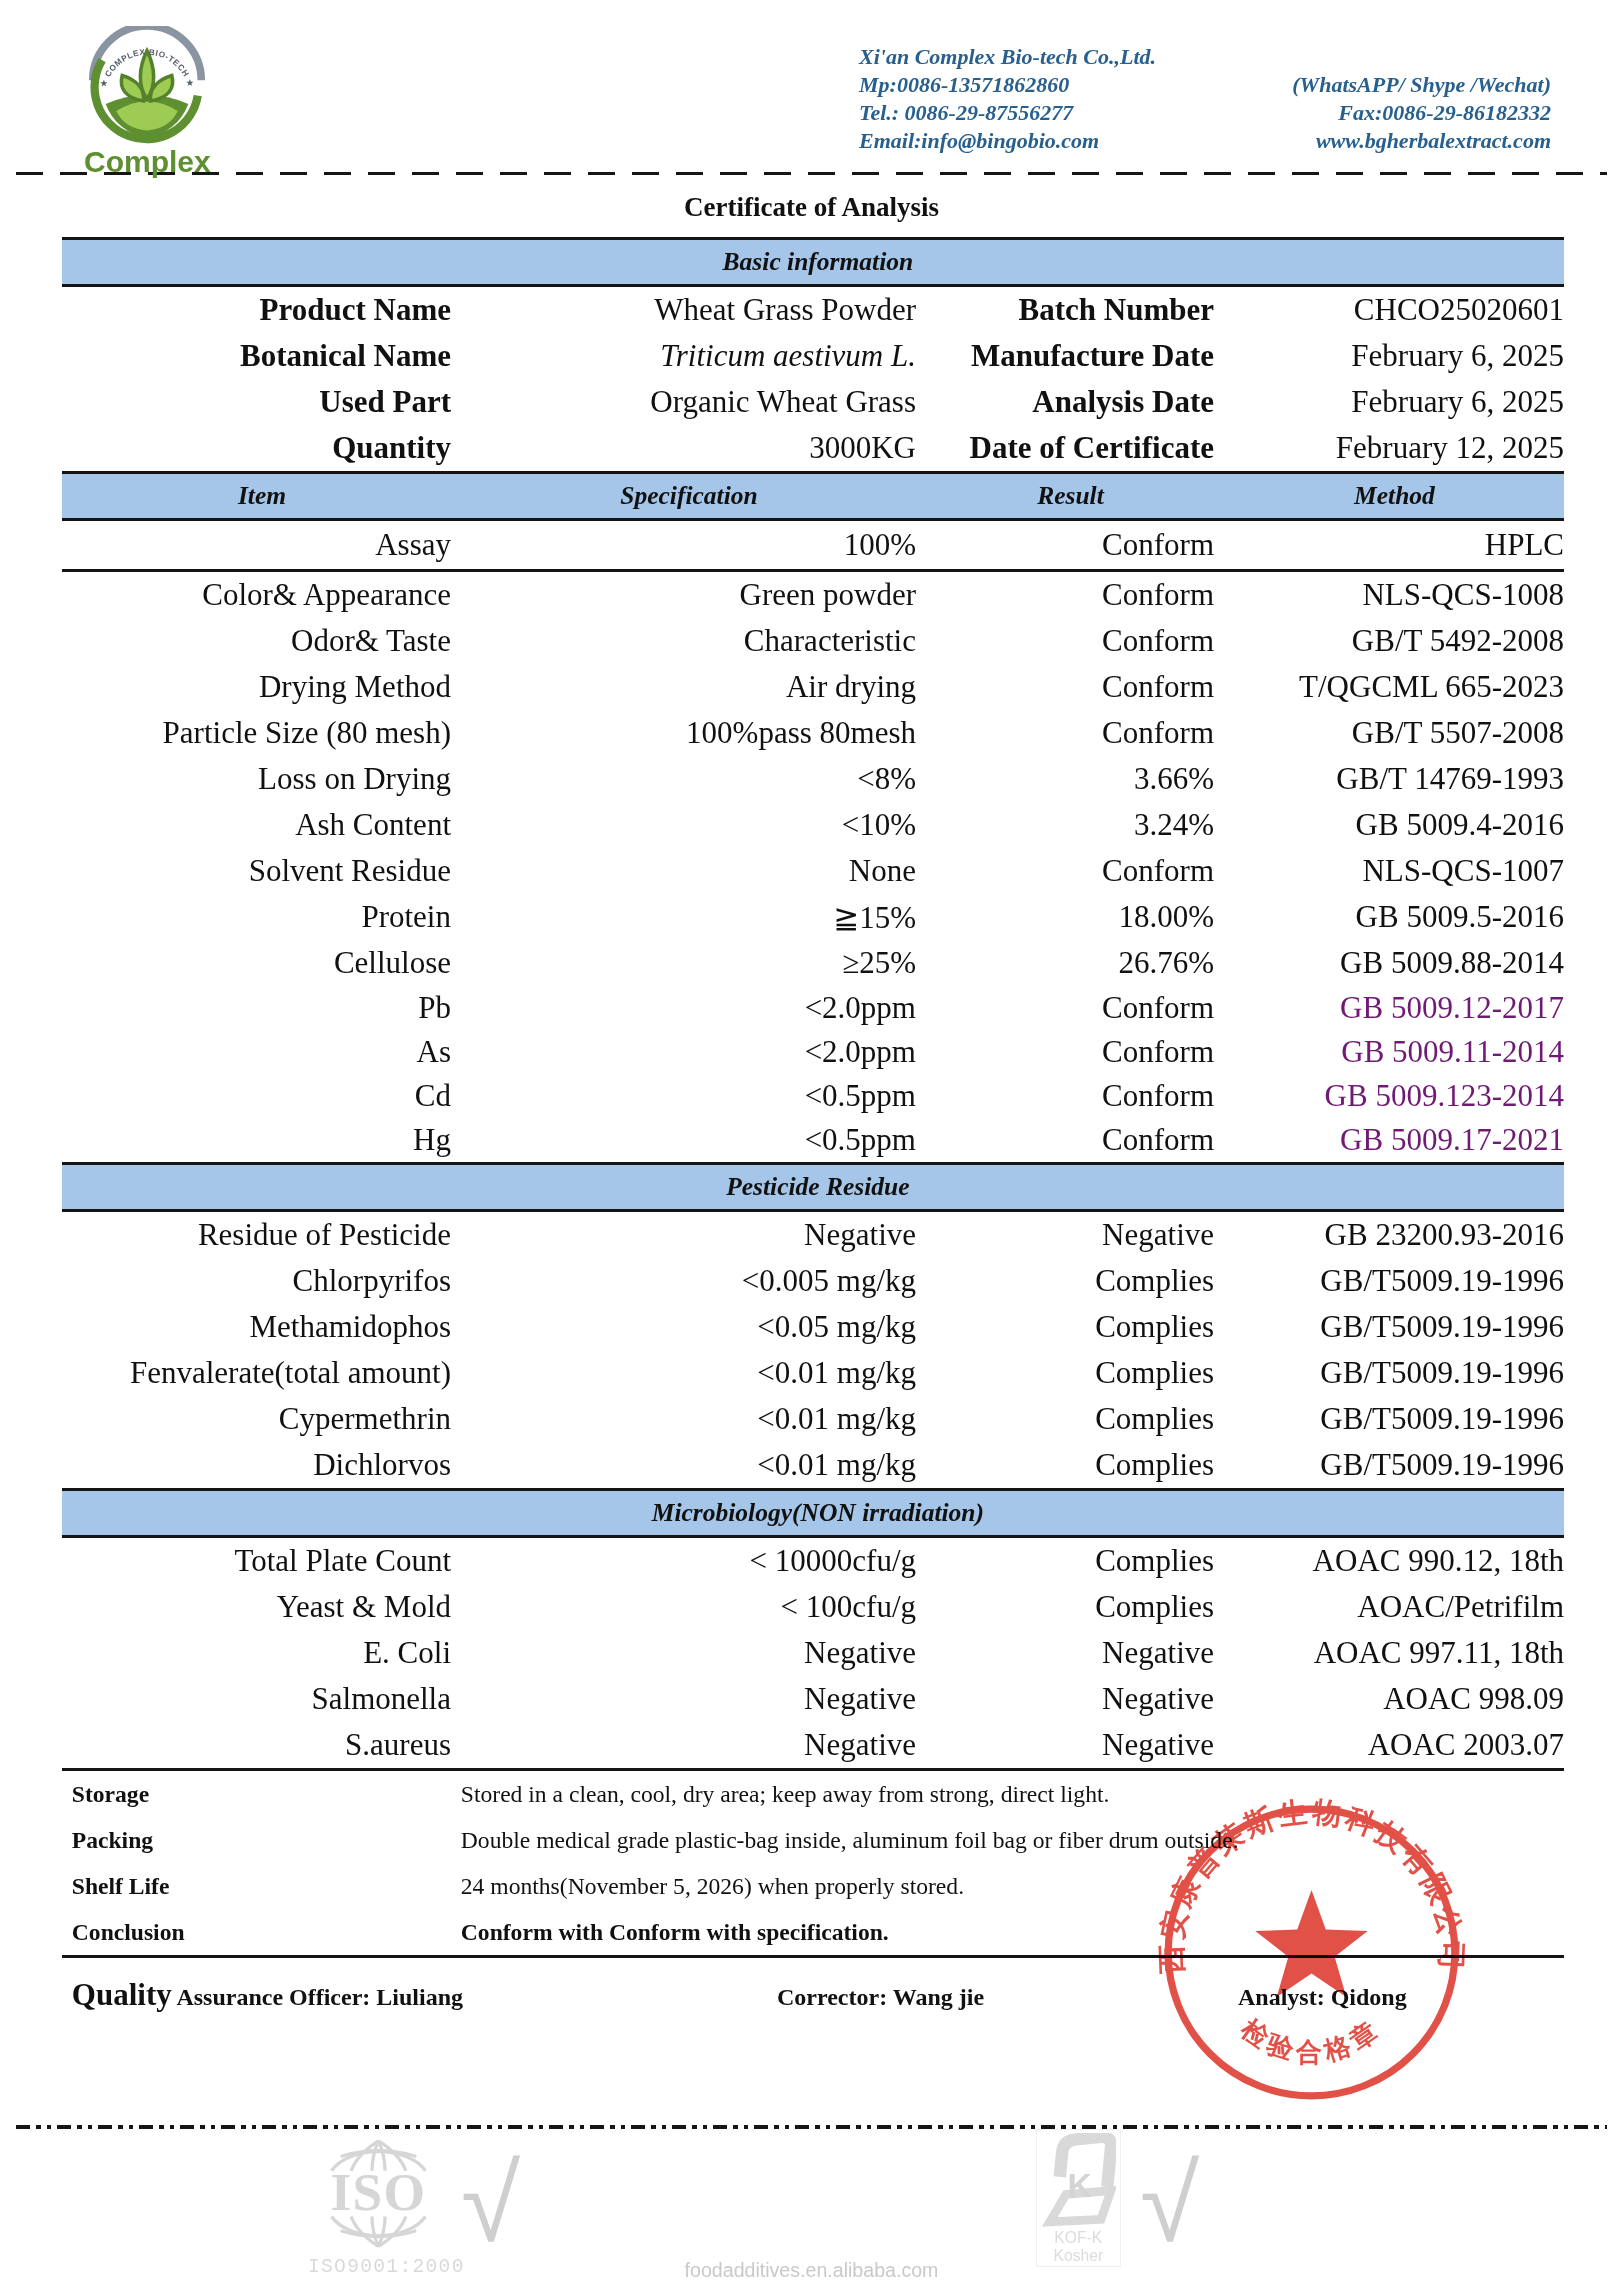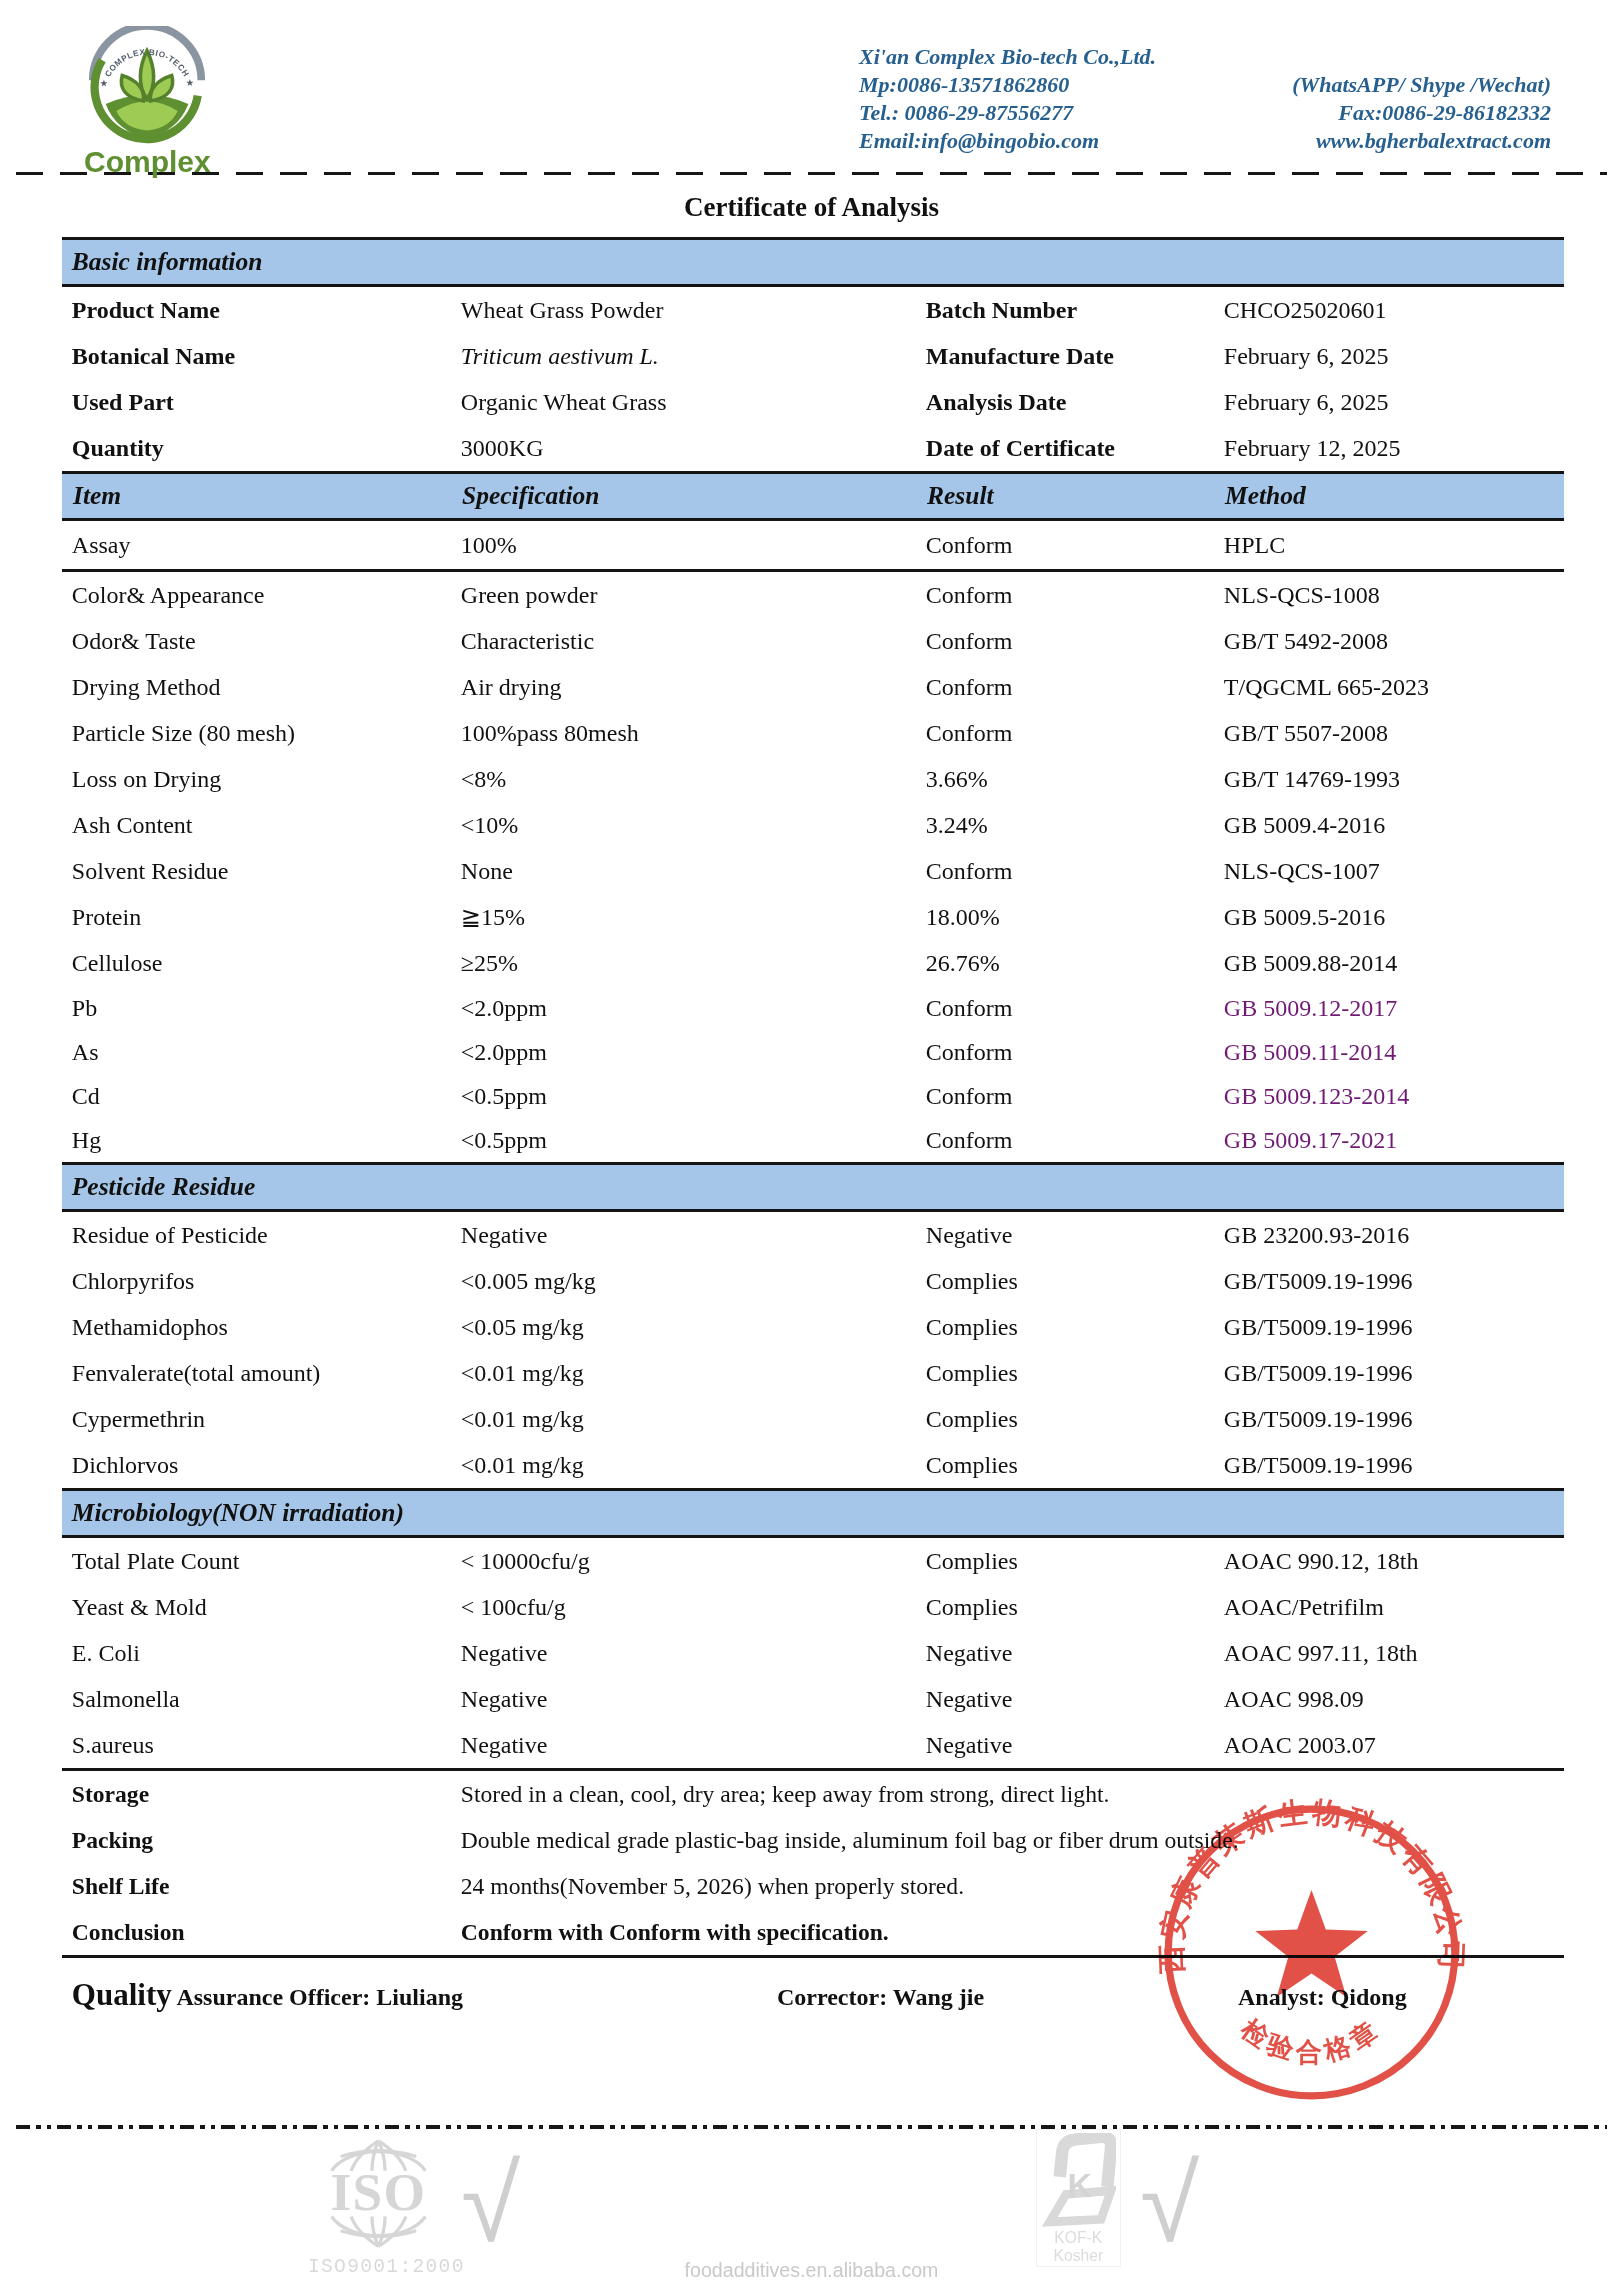--- a/index.html
+++ b/index.html
@@ -17,29 +17,29 @@
   .contact .crow { display:flex; justify-content:space-between; }
 
   .dash-top { height:3.3px; margin:0 16.4px;
     background:repeating-linear-gradient(90deg,#161616 0 27.5px,transparent 27.5px 44px); }
 
   .title { text-align:center; font-size:27px; font-weight:bold; height:62px; line-height:65px; }
 
   
   .doc { margin:0 59px 0 62px; }
   .band { background:#a5c6e8; border-top:3.3px solid #141414; border-bottom:3.3px solid #141414;
-          height:50px; box-sizing:border-box; font-weight:bold; font-style:italic; font-size:25.5px; }
+          height:50px; box-sizing:border-box; font-weight:bold; font-style:italic; font-size:25.5px;text-align:center; }
   .band.single { line-height:43px; padding-left:9.8px; }
   .band.cols { display:grid; grid-template-columns:389px 465px 298px 1fr; align-items:center; padding-left:0; }
   .band.cols > div { padding-left:11px; }
 
   .grid4 { display:grid; grid-template-columns:389px 465px 298px 1fr; align-items:center; }
   .grid4 > div { padding-left:9.8px; white-space:nowrap; }
   .r71 { height:46px; } .r70 { height:46px; } .r68 { height:44px; }
-  .row { font-size:24px; }
+  .row { font-size:31px;text-align:right; }
   .assay { height:51px; border-bottom:3.3px solid #141414; box-sizing:border-box; }
   .b-label { font-weight:bold; }
   .italic { font-style:italic; }
   .gray { color:#701a75; }
   .micro-rows { border-bottom:0; }
 
   .bottom-block { border-top:3.3px solid #141414; }
   .row2 { display:grid; grid-template-columns:389px 1fr; align-items:center; height:46px; font-size:23.6px; }
   .row2 > div { padding-left:9.8px; }
   .bold { font-weight:bold; }

